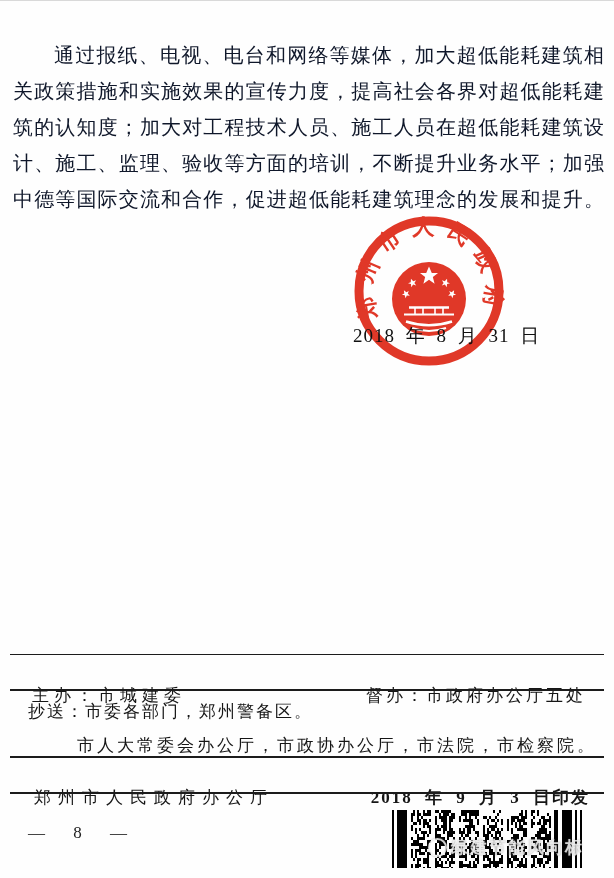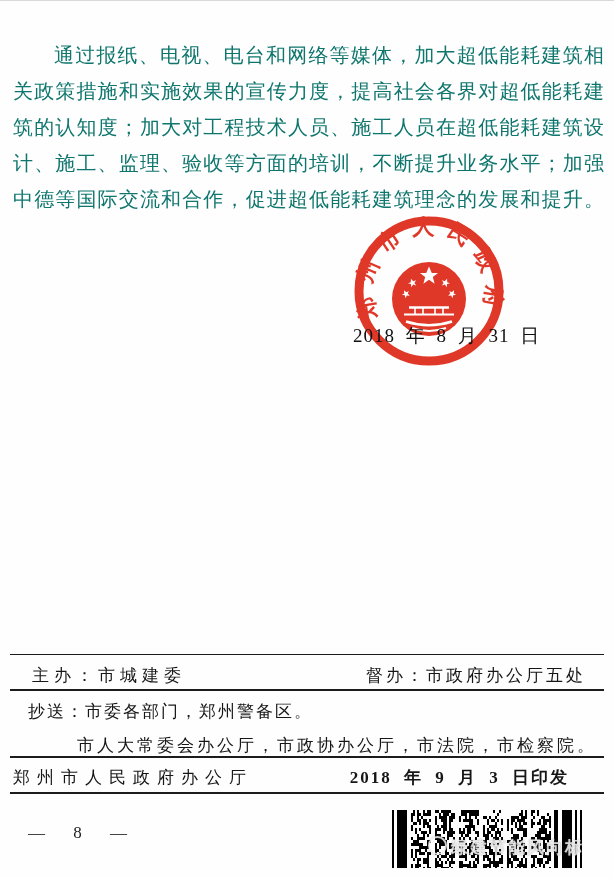--- a/index.html
+++ b/index.html
@@ -6,53 +6,53 @@
   .page{
     position:relative;width:614px;height:878px;background:#fefefe;
     font-family:"Liberation Serif","DejaVu Serif",serif;color:#141414;
     overflow:hidden;border-top:1px solid #d9d9d9;
   }
   
   .body-text{position:absolute;left:13px;top:36px;width:591px;}
   .bline{
     height:36px;line-height:36px;font-size:20px;
     text-align:justify;text-align-last:justify;
-    white-space:nowrap;color:#0f766e;
+    white-space:nowrap;color:#0f172a;
   }
   .bline.indent{padding-left:41px;}
   
   .seal{position:absolute;left:352px;top:213px;width:154px;height:154px;z-index:1;opacity:.93;}
   .sign-date{
     position:absolute;left:353px;top:322px;width:170px;z-index:2;
     font-size:19px;letter-spacing:1px;word-spacing:5px;color:#101010;white-space:nowrap;text-align:center;
   }
   
   .rule{position:absolute;left:10px;width:594px;background:#1c1c1c;}
   .r1{top:653px;height:1px;}
   .r2{top:688px;height:2px;}
   .r3{top:755px;height:2px;}
   .r4{top:791px;height:2px;}
-  .frow{position:absolute;display:flex;justify-content:space-between;font-size:17px;white-space:nowrap;color:#161616;}
+  .frow{position:absolute;display:flex;justify-content:space-between;font-size:17px;white-space:nowrap;color:#161616;margin-top:20px;}
   .row1{left:32px;width:554px;top:663px;}
   .row1 .host{letter-spacing:5px;}
   .row1 .supervise{letter-spacing:3px;}
   .cc1{position:absolute;left:28px;top:699px;font-size:17px;letter-spacing:2px;white-space:nowrap;color:#161616;}
   .cc2{position:absolute;left:77px;top:733px;font-size:17px;letter-spacing:3px;white-space:nowrap;color:#161616;}
-  .row3{left:13px;width:556px;top:765px;}
+  .row3{left:34px;width:556px;top:765px;}
   .row3 .issuer{letter-spacing:7px;}
   .row3 .printdate{letter-spacing:2px;word-spacing:6px;font-weight:bold;}
   .page-number{
     position:absolute;left:28px;top:822px;font-size:17px;
     letter-spacing:4px;word-spacing:16px;color:#222;white-space:nowrap;
   }
   
   .barcode{position:absolute;left:392px;top:809px;width:192px;height:58px;}
   .barcode svg{display:block;}
   .watermark{
-    position:absolute;left:36px;top:26px;display:flex;gap:4px;
+    position:absolute;left:36px;top:26px;display:flex;align-items:center;gap:4px;
     color:rgba(242,242,242,0.85);text-shadow:0 0 2px rgba(110,110,110,.55);
     font-size:17px;font-weight:bold;letter-spacing:2px;white-space:nowrap;z-index:3;
   }
   .wm-logo{
     display:inline-block;width:15px;height:15px;border-radius:50%;
     border:2px solid rgba(242,242,242,0.85);box-shadow:0 0 2px rgba(110,110,110,.5);
   }
 </style>
 </head>
 <body>

